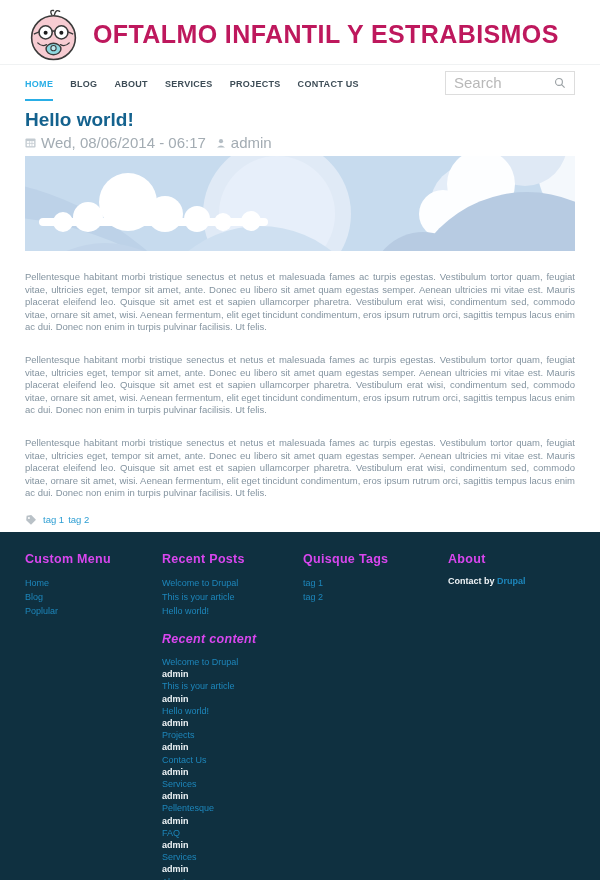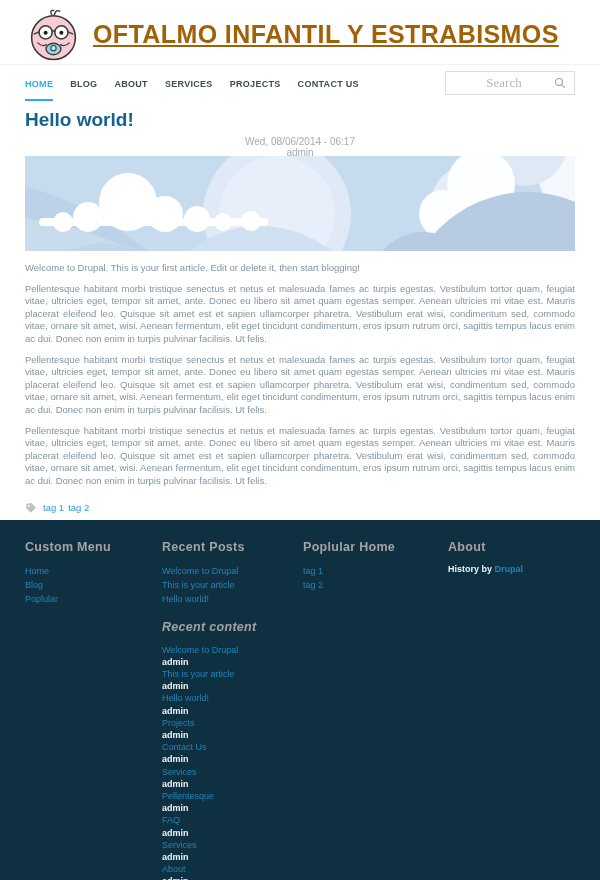--- a/index.html
+++ b/index.html
@@ -12,72 +12,71 @@
   .page { width: 600px; min-height: 880px; display: flex; flex-direction: column; }
 
   
   .header { display: flex; align-items: center; padding: 7px 25px 0 25px; height: 62px; }
   .logo { width: 57px; height: 56px; flex: 0 0 auto; }
   .site-title {
     margin-left: 11px;
     font-size: 25px;
     font-weight: bold;
     letter-spacing: 0.4px;
-    color: #a16207;
+    color: #be185d;
     white-space: nowrap;
-    text-decoration: underline;
   }
 
   
   .navbar {
     display: flex; align-items: center; justify-content: space-between;
     padding: 0 25px; border-top: 1px solid #f0f2f3; height: 36px; margin-top: 2px;
   }
   .nav-links { display: flex; align-items: center; height: 100%; }
   .nav-link {
     display: inline-block; text-decoration: none; color: #3d4c56;
     font-size: 9px; font-weight: bold; letter-spacing: 0.3px;
     padding: 14px 0 12px 0; margin-right: 17px;
   }
   .nav-link.active { color: #29aee6; border-bottom: 2px solid #29aee6; padding-bottom: 10px; }
   .search-box {
     width: 130px; height: 24px; border: 1px solid #dddddd; background: #fff;
     display: flex; align-items: center; padding: 0 8px;
   }
   .search-box input {
-    border: none; outline: none; flex: 1; font-size: 13px; color: #8b8b8b;
-    font-family: Liberation Serif, serif; min-width: 0; text-align: center;
+    border: none; outline: none; flex: 1; font-size: 15px; color: #8b8b8b;
+    font-family: Liberation Sans, sans-serif; min-width: 0;
   }
   .search-box input::placeholder { color: #b8b8b8; }
   .search-box svg { flex: 0 0 auto; cursor: pointer; }
 
   
   .main { padding: 0 25px; }
   .article-title { font-size: 19px; font-weight: bold; color: #14628e; margin: 9px 0 5px 0; }
-  .meta { display: flex; align-items: center; font-size: 10px; color: #a3acb3; height: 13px; flex-direction: column; }
+  .meta { display: flex; align-items: center; font-size: 15px; color: #a3acb3; height: 13px; }
   .meta svg { margin-right: 5px; }
   .meta .meta-author-icon { margin-left: 10px; }
   .banner { margin-top: 7px; height: 95px; width: 100%; overflow: hidden; }
   .banner svg { display: block; }
   .body-text {
     font-size: 9.5px; line-height: 12.6px; color: #8494a0;
-    text-align: justify; margin-top: 8px;
+    text-align: justify; margin-top: 20px;
   }
   .intro { margin-top: 11px; }
   .tags { display: flex; align-items: center; margin-top: 14px; padding-bottom: 6px; }
   .tags svg { margin-right: 6px; }
   .tag-link { color: #2e9ed3; text-decoration: none; font-size: 9.5px; margin-right: 4px; }
 
   
   .footer {
     margin-top: auto;
     background: #0f3040; color: #ffffff;
     display: flex; padding: 12px 25px 14px 25px;
   }
-  .fcol h3 { font-size: 12.5px; letter-spacing: 0.3px; margin: 8px 8px 10px 0; color: #a3a3a3; }
+  .fcol h3 { font-size: 12.5px; letter-spacing: 0.3px; margin: 8px 8px 10px 0; color: #d946ef; }
   .fcol-1 { width: 137px; }
   .fcol-2 { width: 141px; }
   .fcol-3 { width: 145px; }
   .fcol-4 { flex: 1; }
   .flink { display: block; color: #1d86bb; text-decoration: none; font-size: 9px; line-height: 14px; }
   .rc-link { display: block; color: #1d86bb; text-decoration: none; font-size: 9px; line-height: 12.2px; }
   .rc-author { font-size: 9px; font-weight: bold; color: #eef3f6; line-height: 12.2px; }
   .rc-heading { margin-top: 14px !important; font-style: italic; }
   .powered { font-size: 9px; font-weight: bold; color: #eef3f6; }
   .powered a { color: #1d86bb; text-decoration: none; }
@@ -165,21 +164,20 @@
           <circle cx="38" cy="66" r="10"></circle>
           <circle cx="140" cy="58" r="18"></circle>
           <circle cx="172" cy="63" r="13"></circle>
           <circle cx="198" cy="66" r="9"></circle>
           <circle cx="226" cy="65" r="10"></circle>
           <rect x="14" y="62" width="229" height="8" rx="4"></rect>
         </g>
       </svg>
     </div>
 
-    <p class="body-text intro">Welcome to Drupal. This is your first article. Edit or delete it, then start blogging!</p>
     <p class="body-text">Pellentesque habitant morbi tristique senectus et netus et malesuada fames ac turpis egestas. Vestibulum tortor quam, feugiat vitae, ultricies eget, tempor sit amet, ante. Donec eu libero sit amet quam egestas semper. Aenean ultricies mi vitae est. Mauris placerat eleifend leo. Quisque sit amet est et sapien ullamcorper pharetra. Vestibulum erat wisi, condimentum sed, commodo vitae, ornare sit amet, wisi. Aenean fermentum, elit eget tincidunt condimentum, eros ipsum rutrum orci, sagittis tempus lacus enim ac dui. Donec non enim in turpis pulvinar facilisis. Ut felis.</p>
     <p class="body-text">Pellentesque habitant morbi tristique senectus et netus et malesuada fames ac turpis egestas. Vestibulum tortor quam, feugiat vitae, ultricies eget, tempor sit amet, ante. Donec eu libero sit amet quam egestas semper. Aenean ultricies mi vitae est. Mauris placerat eleifend leo. Quisque sit amet est et sapien ullamcorper pharetra. Vestibulum erat wisi, condimentum sed, commodo vitae, ornare sit amet, wisi. Aenean fermentum, elit eget tincidunt condimentum, eros ipsum rutrum orci, sagittis tempus lacus enim ac dui. Donec non enim in turpis pulvinar facilisis. Ut felis.</p>
     <p class="body-text">Pellentesque habitant morbi tristique senectus et netus et malesuada fames ac turpis egestas. Vestibulum tortor quam, feugiat vitae, ultricies eget, tempor sit amet, ante. Donec eu libero sit amet quam egestas semper. Aenean ultricies mi vitae est. Mauris placerat eleifend leo. Quisque sit amet est et sapien ullamcorper pharetra. Vestibulum erat wisi, condimentum sed, commodo vitae, ornare sit amet, wisi. Aenean fermentum, elit eget tincidunt condimentum, eros ipsum rutrum orci, sagittis tempus lacus enim ac dui. Donec non enim in turpis pulvinar facilisis. Ut felis.</p>
 
     <div class="tags">
       <svg viewBox="0 0 14 14" width="12" height="12">
         <path d="M7.3 1.2 L12.8 6.6 L7 12.6 L1.4 7.2 L1.9 2 Z" fill="#b9c1c7"></path>
         <circle cx="4.6" cy="4.6" r="1.2" fill="#ffffff"></circle>
       </svg>
       <a href="#" class="tag-link">tag 1</a>
@@ -218,27 +216,27 @@
       <div class="rc-author">admin</div>
       <a href="#" class="rc-link">FAQ</a>
       <div class="rc-author">admin</div>
       <a href="#" class="rc-link">Services</a>
       <div class="rc-author">admin</div>
       <a href="#" class="rc-link">About</a>
       <div class="rc-author">admin</div>
     </div>
 
     <div class="fcol fcol-3">
-      <h3>Poplular Home</h3>
+      <h3>Quisque Tags</h3>
       <a href="#" class="flink">tag 1</a>
       <a href="#" class="flink">tag 2</a>
     </div>
 
     <div class="fcol fcol-4">
       <h3>About</h3>
       <div class="powered">
-        <span>History by</span>
+        <span>Contact by</span>
         <a href="#">Drupal</a>
       </div>
     </div>
   </footer>
 
 </div>
 
 </body></html>

